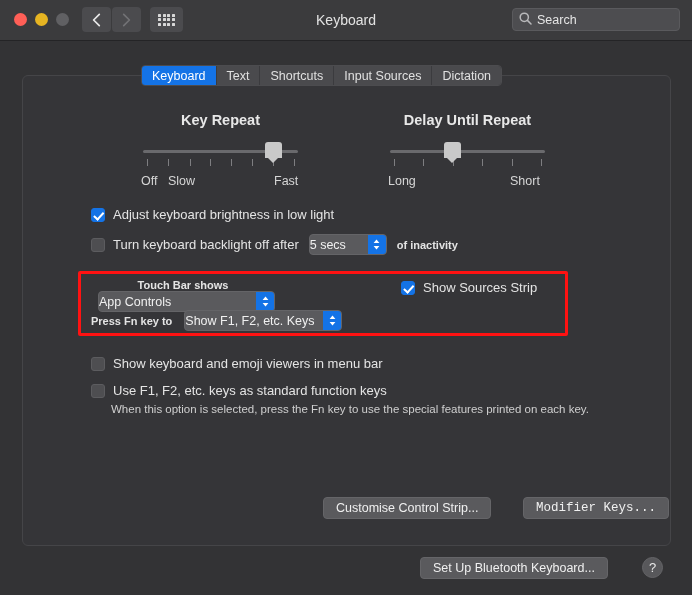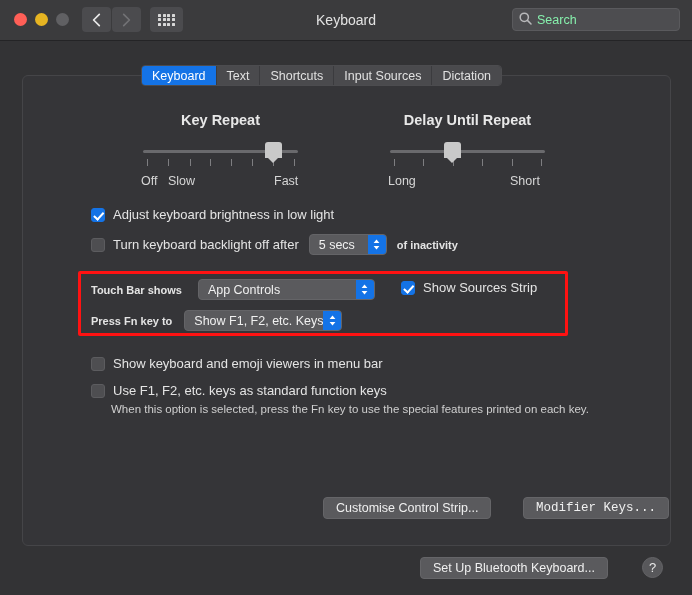--- a/index.html
+++ b/index.html
@@ -104,21 +104,21 @@
     background: #4d4d50;
     border: 1px solid #5a5a5d;
     border-radius: 4px;
     box-sizing: border-box;
     display: flex;
     align-items: center;
     padding-left: 6px;
   }
   #searchfield .slabel {
     font-size: 12.5px;
-    color: #86efac;
+    color: #e5e5e5;
     margin-left: 5px;
   }
 
   
   #tabbar {
     position: absolute;
     left: 141px;
     top: 65px;
     height: 21px;
     display: flex;
@@ -273,21 +273,20 @@
     background: #5a5a5d;
     border-radius: 4px;
     display: flex;
     align-items: center;
     box-sizing: border-box;
     border: 1px solid #646467;
   }
   .popup .ptext {
     font-size: 12.5px;
     color: #f0f0f0;
-    padding-left: 9px;
     padding-right: 8px;
     white-space: nowrap;
   }
   .popup .parrow {
     position: absolute;
     right: 0; top: 0;
     width: 18px;
     height: 100%;
     background: #1473e6;
     border-radius: 0 3px 3px 0;
@@ -466,23 +465,23 @@
         <span class="parrow">
           <svg width="9" height="13" viewBox="0 0 9 13">
             <path d="M4.5 1.4 L7.4 5.0 L1.6 5.0 Z" fill="#ffffff"></path>
             <path d="M4.5 11.6 L7.4 8.0 L1.6 8.0 Z" fill="#ffffff"></path>
           </svg>
         </span>
       </span>
       <span class="plainlbl" style="margin-left:10px;">of inactivity</span>
     </div>
 
-    <div class="row" style="left:68px; top:203px;">
+    <div class="row" style="left:68px; top:203px;flex-direction:column;">
       <span class="plainlbl">Touch Bar shows</span>
-      <span class="popup" style="margin-left:16px; width:177px;">
+      <span class="popup" style="margin-left:7px; width:177px;">
         <span class="ptext">App Controls</span>
         <span class="parrow">
           <svg width="9" height="13" viewBox="0 0 9 13">
             <path d="M4.5 1.4 L7.4 5.0 L1.6 5.0 Z" fill="#ffffff"></path>
             <path d="M4.5 11.6 L7.4 8.0 L1.6 8.0 Z" fill="#ffffff"></path>
           </svg>
         </span>
       </span>
     </div>
 

